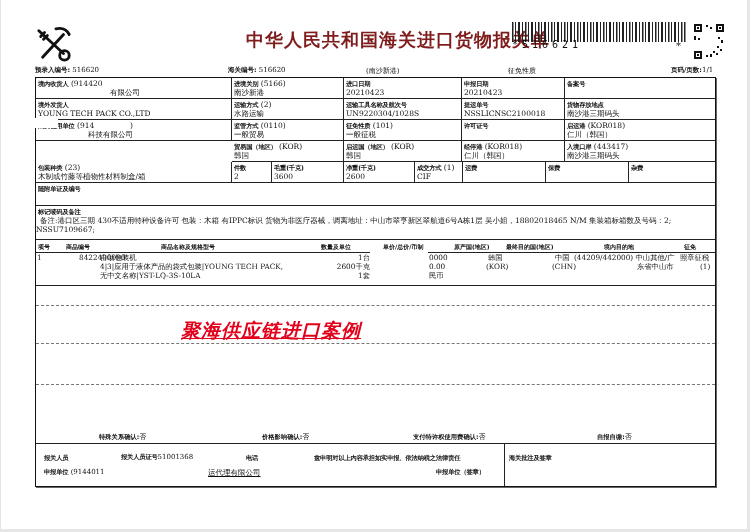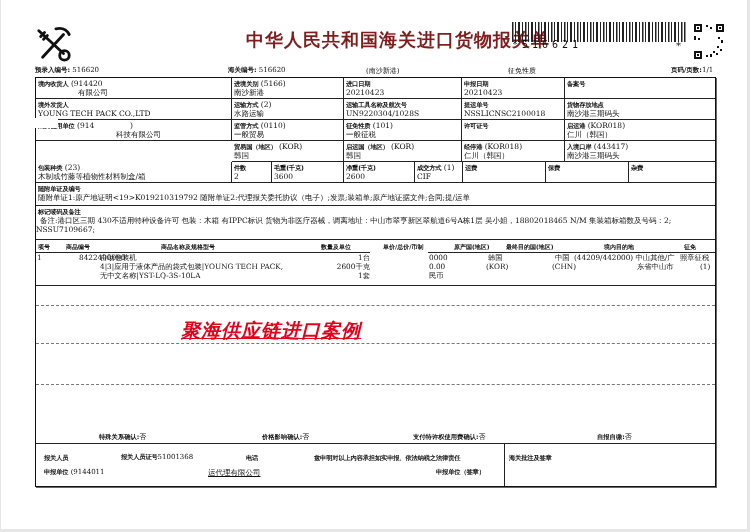--- a/index.html
+++ b/index.html
@@ -157,21 +157,21 @@
   <div class="meta" style="left:365px;">(南沙新港)</div>
   <div class="meta" style="left:507px;">征免性质</div>
   <div class="meta" style="left:670px;text-align:center;">
     <b>页码/页数:</b><span>1/1</span>
   </div>
 
   <div class="form">
 
     <div class="cell" style="left:0;top:0;width:196px;height:21px;">
       <span class="lbl">境内收货人</span> <span class="val">(9144200</span><br>
-      <span class="val" style="margin-left:40px;">有限公司</span>
+      <span class="val" style="margin-left:72px;">有限公司</span>
     </div>
     <div class="cell" style="left:196px;top:0;width:112px;height:21px;">
       <span class="lbl">进境关别</span> <span class="val">(5166)</span><br>
       <span class="val">南沙新港</span>
     </div>
     <div class="cell" style="left:308px;top:0;width:118px;height:21px;">
       <span class="lbl">进口日期</span><br>
       <span class="val">20210423</span>
     </div>
     <div class="cell" style="left:426px;top:0;width:103px;height:21px;">
@@ -199,21 +199,21 @@
       <span class="val">NSSLICNSC2100018</span>
     </div>
     <div class="cell noright" style="left:529px;top:21px;width:150px;height:21px;">
       <span class="lbl">货物存放地点</span><br>
       <span class="val">南沙港三期码头</span>
     </div>
 
     <div class="cell" style="left:0;top:42px;width:196px;height:21px;">
       <span class="lbl">消费使用单位</span> <span class="val">(914</span>
       <span class="val" style="position:absolute;left:94px;top:1px;">)</span><br>
-      <span class="val" style="margin-left:78px;">科技有限公司</span>
+      <span class="val" style="margin-left:50px;">科技有限公司</span>
     </div>
     <div class="cell" style="left:196px;top:42px;width:112px;height:21px;">
       <span class="lbl">监管方式</span> <span class="val">(0110)</span><br>
       <span class="val">一般贸易</span>
     </div>
     <div class="cell" style="left:308px;top:42px;width:118px;height:21px;">
       <span class="lbl">征免性质</span> <span class="val">(101)</span><br>
       <span class="val">一般征税</span>
     </div>
     <div class="cell" style="left:426px;top:42px;width:103px;height:21px;">
@@ -266,21 +266,20 @@
     </div>
     <div class="cell" style="left:510px;top:84px;width:83px;height:21px;">
       <span class="lbl">保费</span>
     </div>
     <div class="cell noright" style="left:593px;top:84px;width:86px;height:21px;">
       <span class="lbl">杂费</span>
     </div>
 
     <div class="cell noright" style="left:0;top:105px;width:679px;height:23px;">
       <span class="lbl">随附单证及编号</span><br>
-      <span class="val">随附单证1:原产地证明&lt;19&gt;K019210319792 随附单证2:代理报关委托协议（电子）;发票;装箱单;原产地证据文件;合同;提/运单</span>
     </div>
 
     <div class="cell noright" style="left:0;top:128px;width:679px;height:34px;">
       <span class="lbl">标记唛码及备注</span><br>
       <span class="val" style="margin-left:2px;">备注:港口区三期 430不适用特种设备许可 包装：木箱 有IPPC标识 货物为非医疗器械，调离地址：中山市翠亨新区翠航道6号A栋1层 吴小姐，18802018465 N/M  集装箱标箱数及号码：2;</span><br>
       <span class="val" style="margin-left:-2px;">NSSU7109667;</span>
     </div>
 
     <div style="position:absolute;left:0;top:163px;width:679px;height:11px;border-bottom:1px solid #222;">
       <span class="hdr" style="left:2px;">项号</span>

